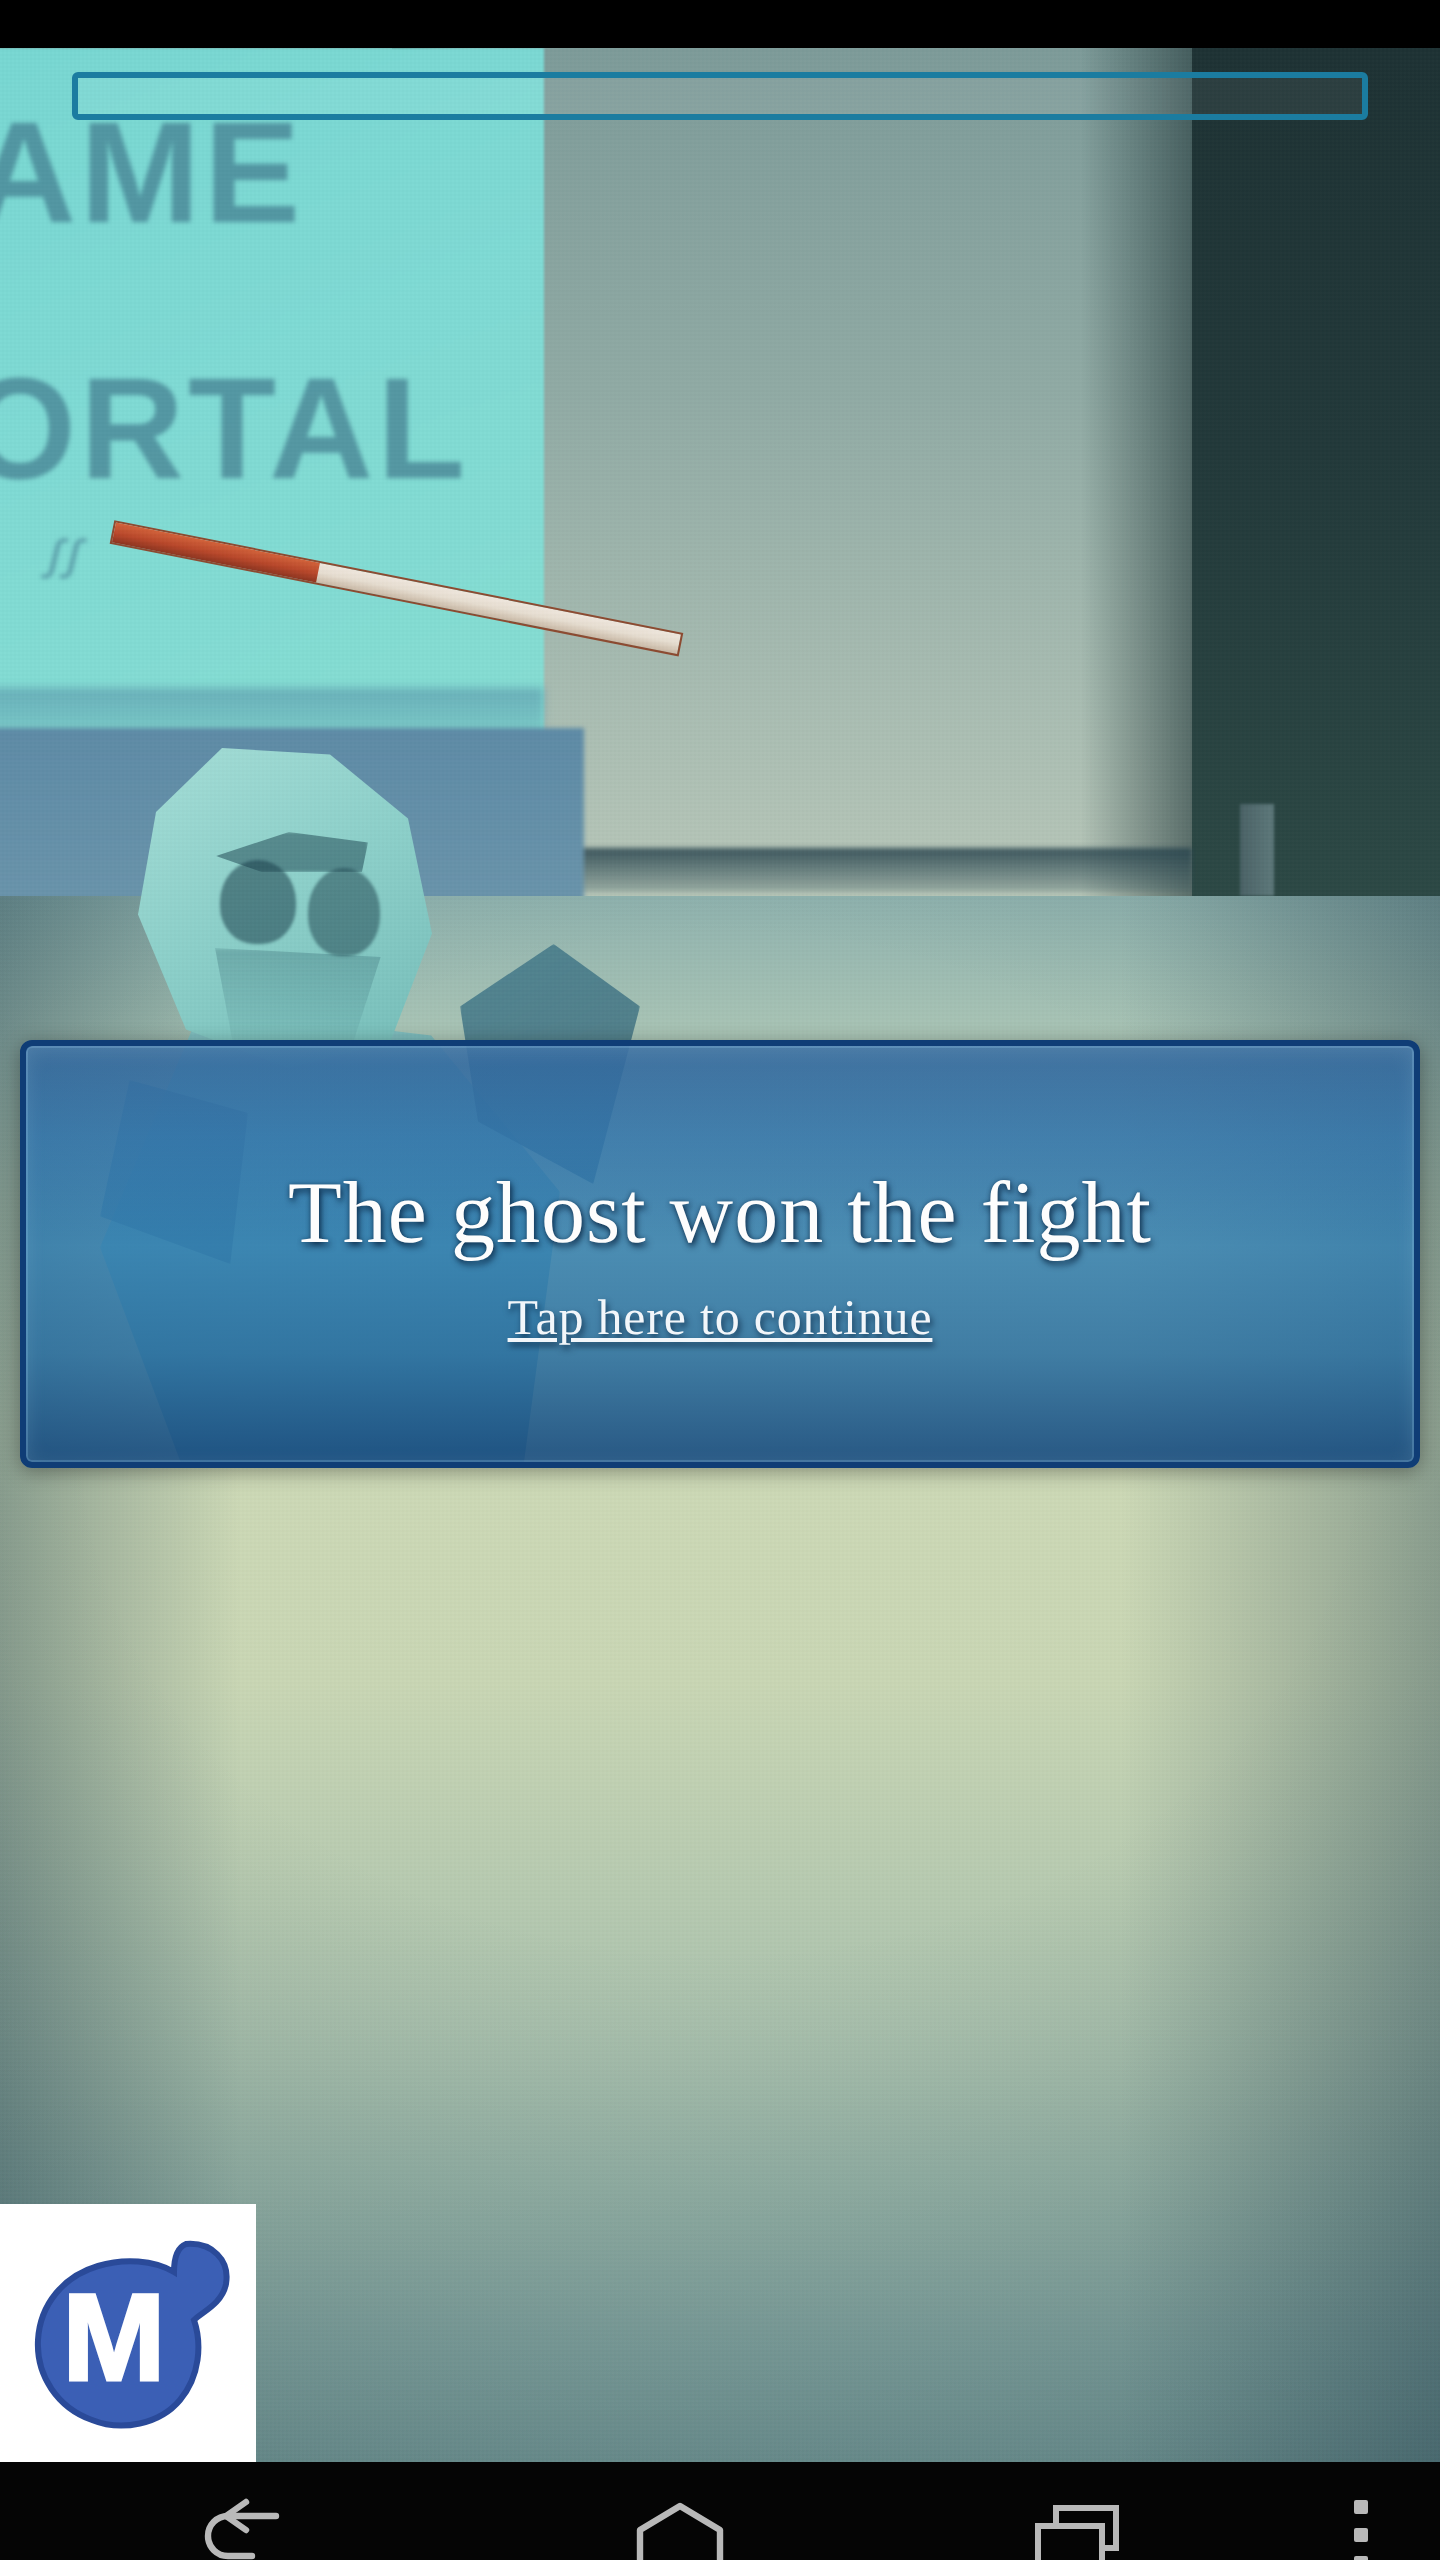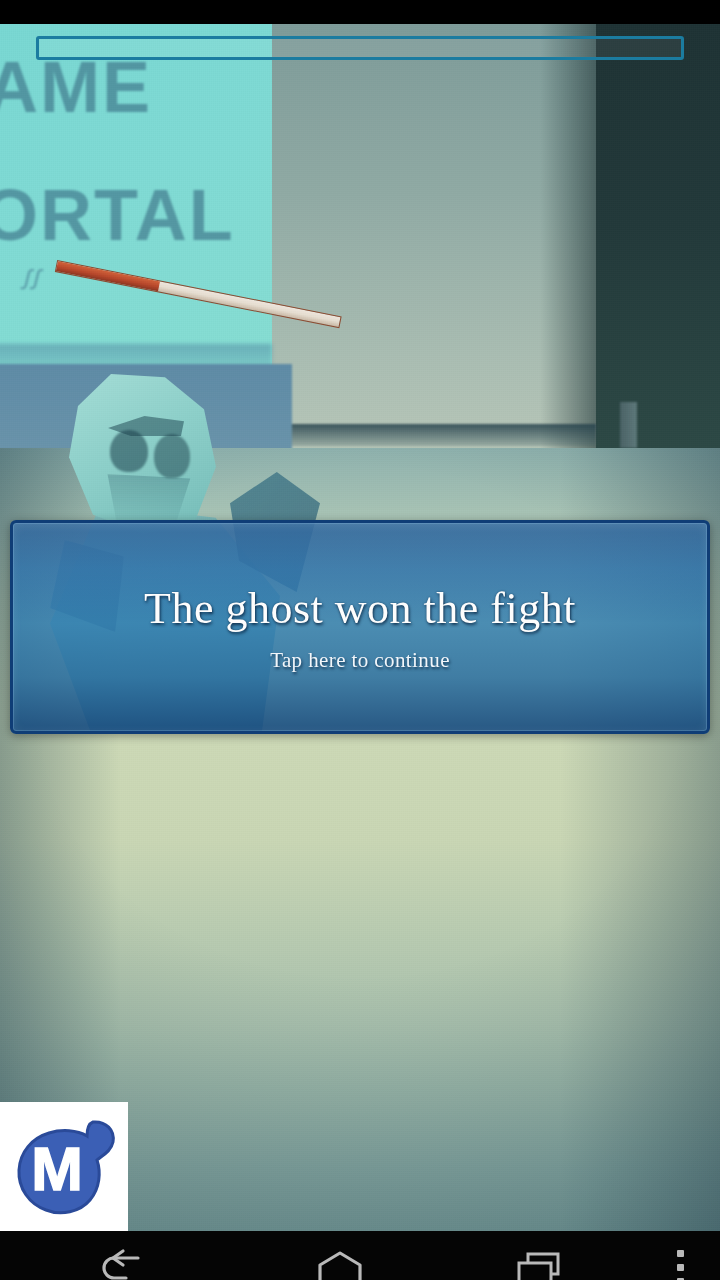--- a/index.html
+++ b/index.html
@@ -280,25 +280,26 @@
     text-align: center;
     text-shadow: 1px 2px 3px rgba(6,30,58,.75), 0 0 2px rgba(10,40,70,.5);
     position: relative;
     z-index: 2;
     white-space: nowrap;
   }
   #dialog-hint {
     margin-top: 12px;
     color: #f2f6fa;
     font-family: "Liberation Serif", serif;
-    font-size: 21px;
+    font-size: 25px;
     letter-spacing: .4px;
     text-shadow: 1px 2px 3px rgba(6,30,58,.75);
     position: relative;
     z-index: 2;
+    text-decoration: underline;
   }
 
   
   #app-badge {
     position: absolute;
     left: 0; top: 1078px;
     width: 128px; height: 129px;
     background: #ffffff;
     display: flex;
     align-items: center;

